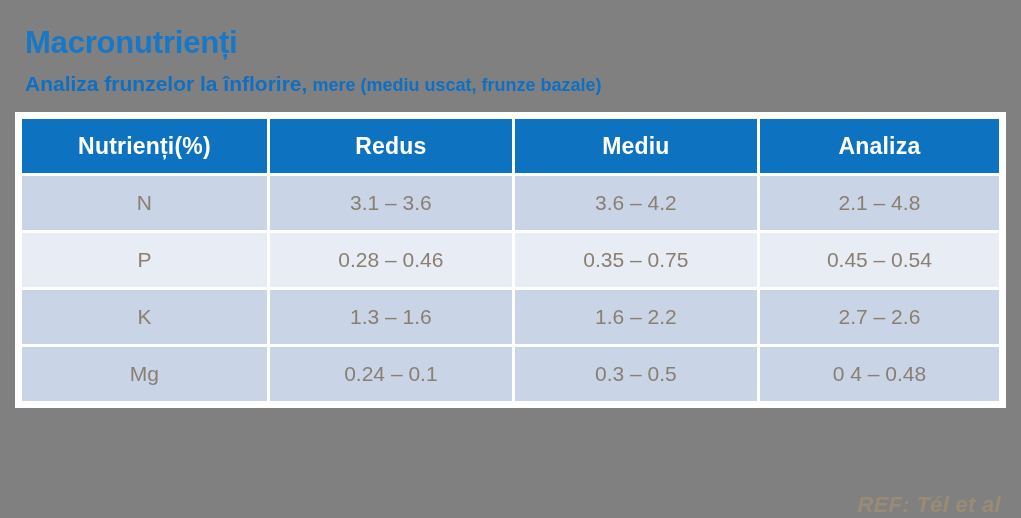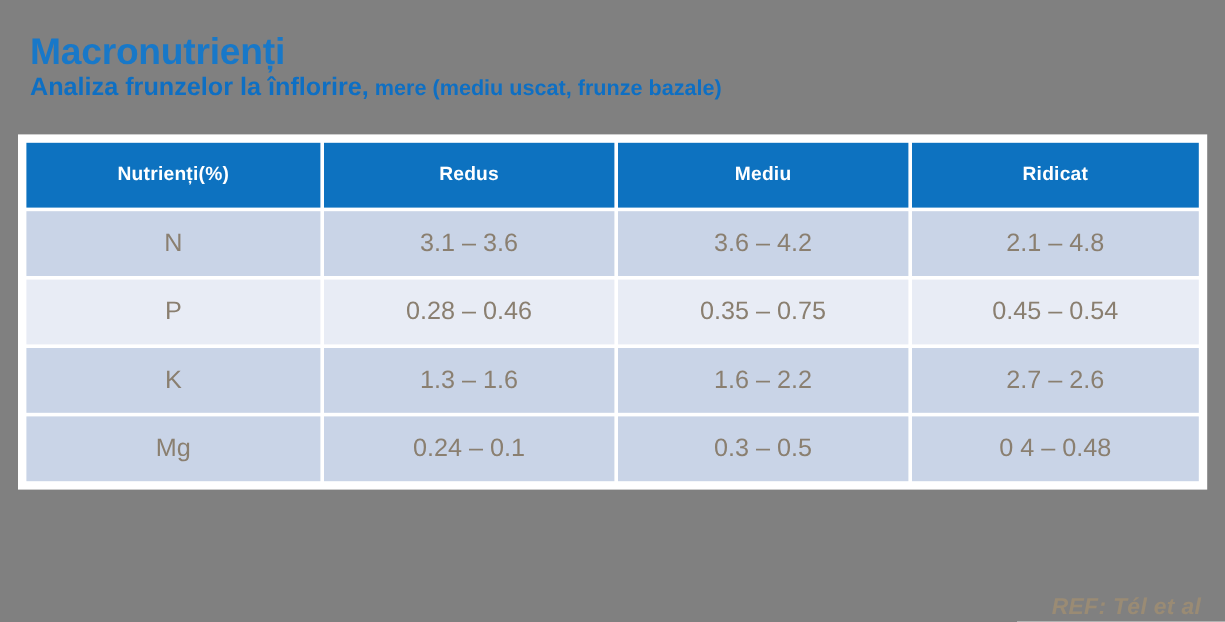--- a/index.html
+++ b/index.html
@@ -31,21 +31,21 @@
   }
   .slide-title {
     font-size: 31px;
     font-weight: bold;
     color: #1878c8;
     line-height: 1.12;
     letter-spacing: -0.2px;
     white-space: nowrap;
   }
   .slide-subtitle {
-    margin-top: 0;
+    margin-top: 11px;
     line-height: 1.1;
     white-space: nowrap;
     color: #0e6fc3;
   }
   .subtitle-strong {
     font-size: 21px;
     font-weight: bold;
     color: #0e6fc3;
   }
   .subtitle-rest {
@@ -73,21 +73,21 @@
   table.nutrient-table th,
   table.nutrient-table td {
     text-align: center;
     vertical-align: middle;
     padding: 0;
     margin: 0;
   }
   table.nutrient-table th {
     background: #0d72c0;
     color: #ffffff;
-    font-size: 16px;
+    font-size: 23px;
     font-weight: bold;
     height: 54px;
     letter-spacing: 0.2px;
   }
   table.nutrient-table td {
     color: #8a7f70;
     font-size: 21px;
     font-weight: normal;
     height: 54px;
   }
@@ -97,21 +97,21 @@
   col.col-nutrient { width: 25.3%; }
   col.col-redus    { width: 25.0%; }
   col.col-mediu    { width: 25.0%; }
   col.col-ridicat  { width: 24.7%; }
 
   
   .ref {
     position: absolute;
     right: 20px;
     bottom: 12px;
-    font-size: 19px;
+    font-size: 22px;
     font-weight: bold;
     font-style: italic;
     color: #9a8b74;
     letter-spacing: 0.3px;
     white-space: nowrap;
   }
 </style>
 </head>
 <body>
 
@@ -130,21 +130,21 @@
         <col class="col-nutrient">
         <col class="col-redus">
         <col class="col-mediu">
         <col class="col-ridicat">
       </colgroup>
       <thead>
         <tr>
           <th>Nutrienți(%)</th>
           <th>Redus</th>
           <th>Mediu</th>
-          <th>Ridicat</th>
+          <th>Analiza</th>
         </tr>
       </thead>
       <tbody>
         <tr class="row-dark">
           <td>N</td>
           <td>3.1 – 3.6</td>
           <td>3.6 – 4.2</td>
           <td>2.1 – 4.8</td>
         </tr>
         <tr class="row-light">

